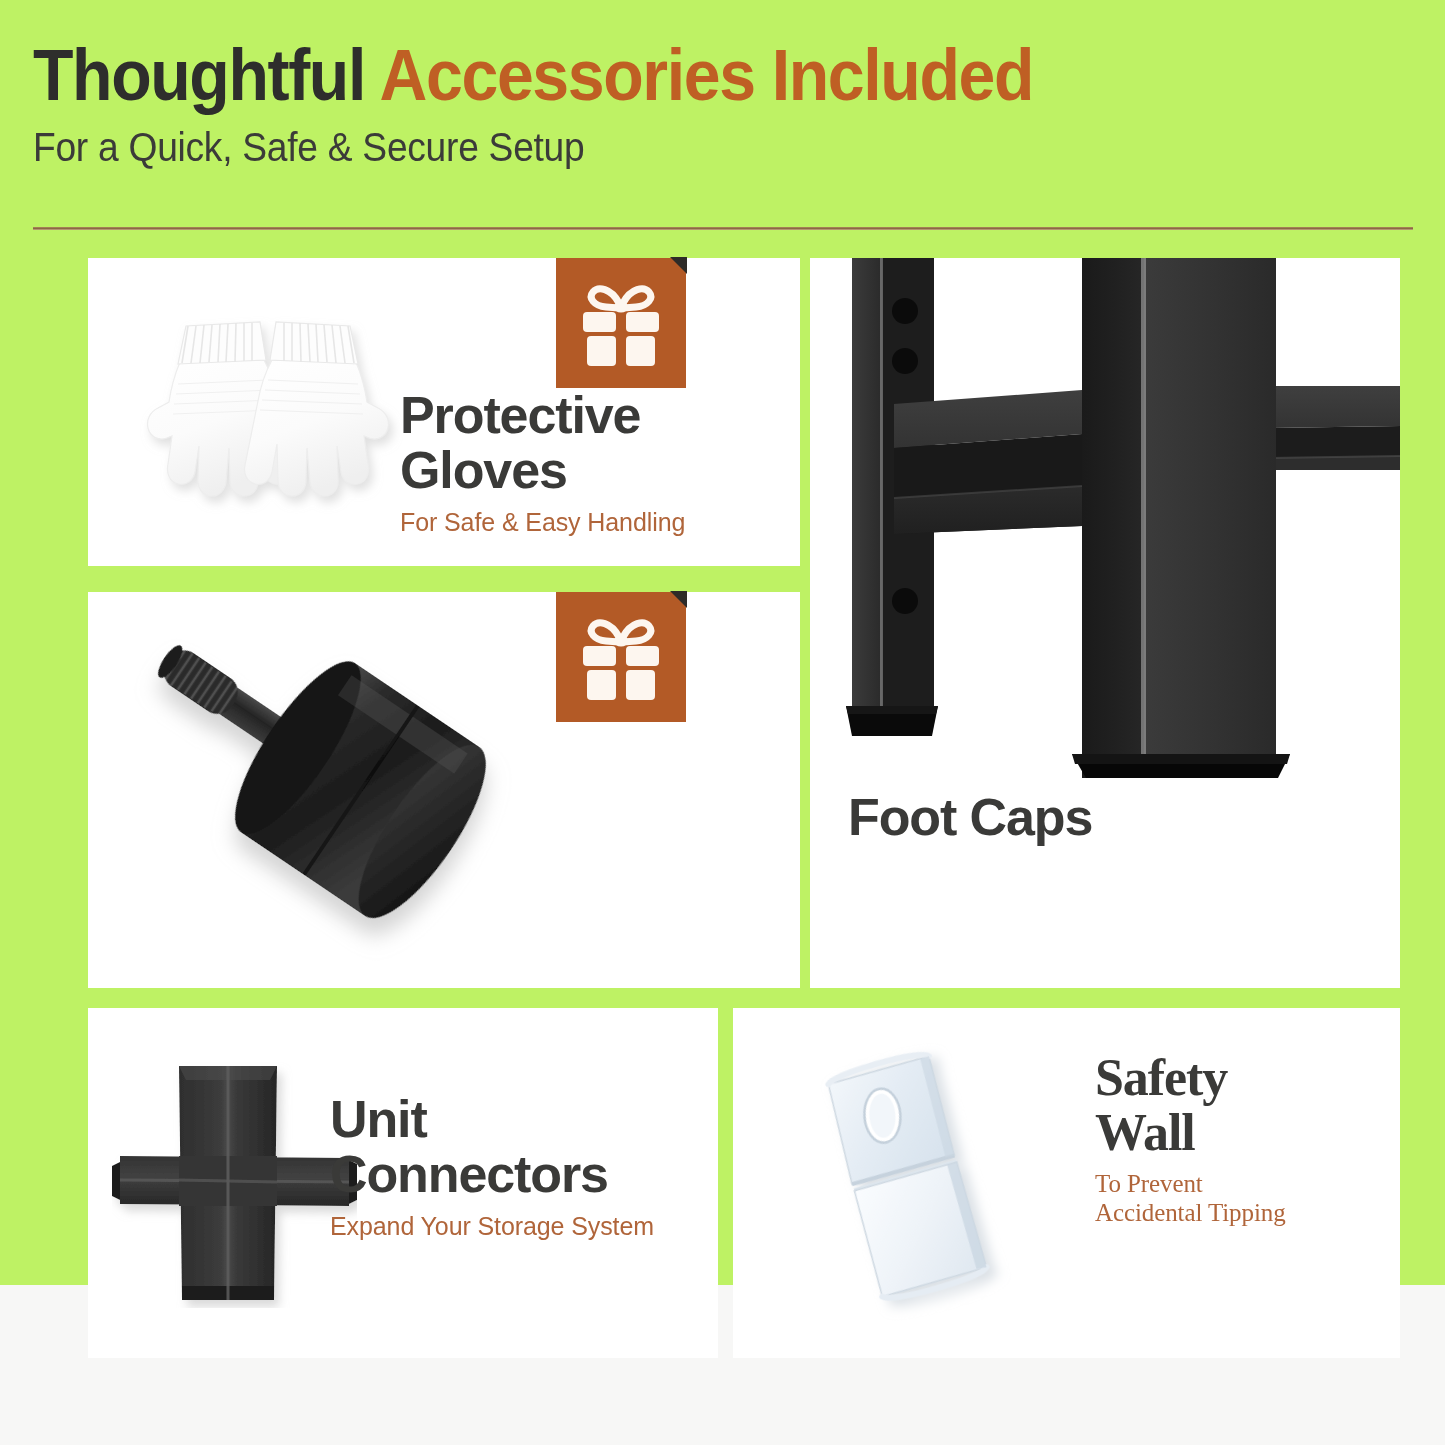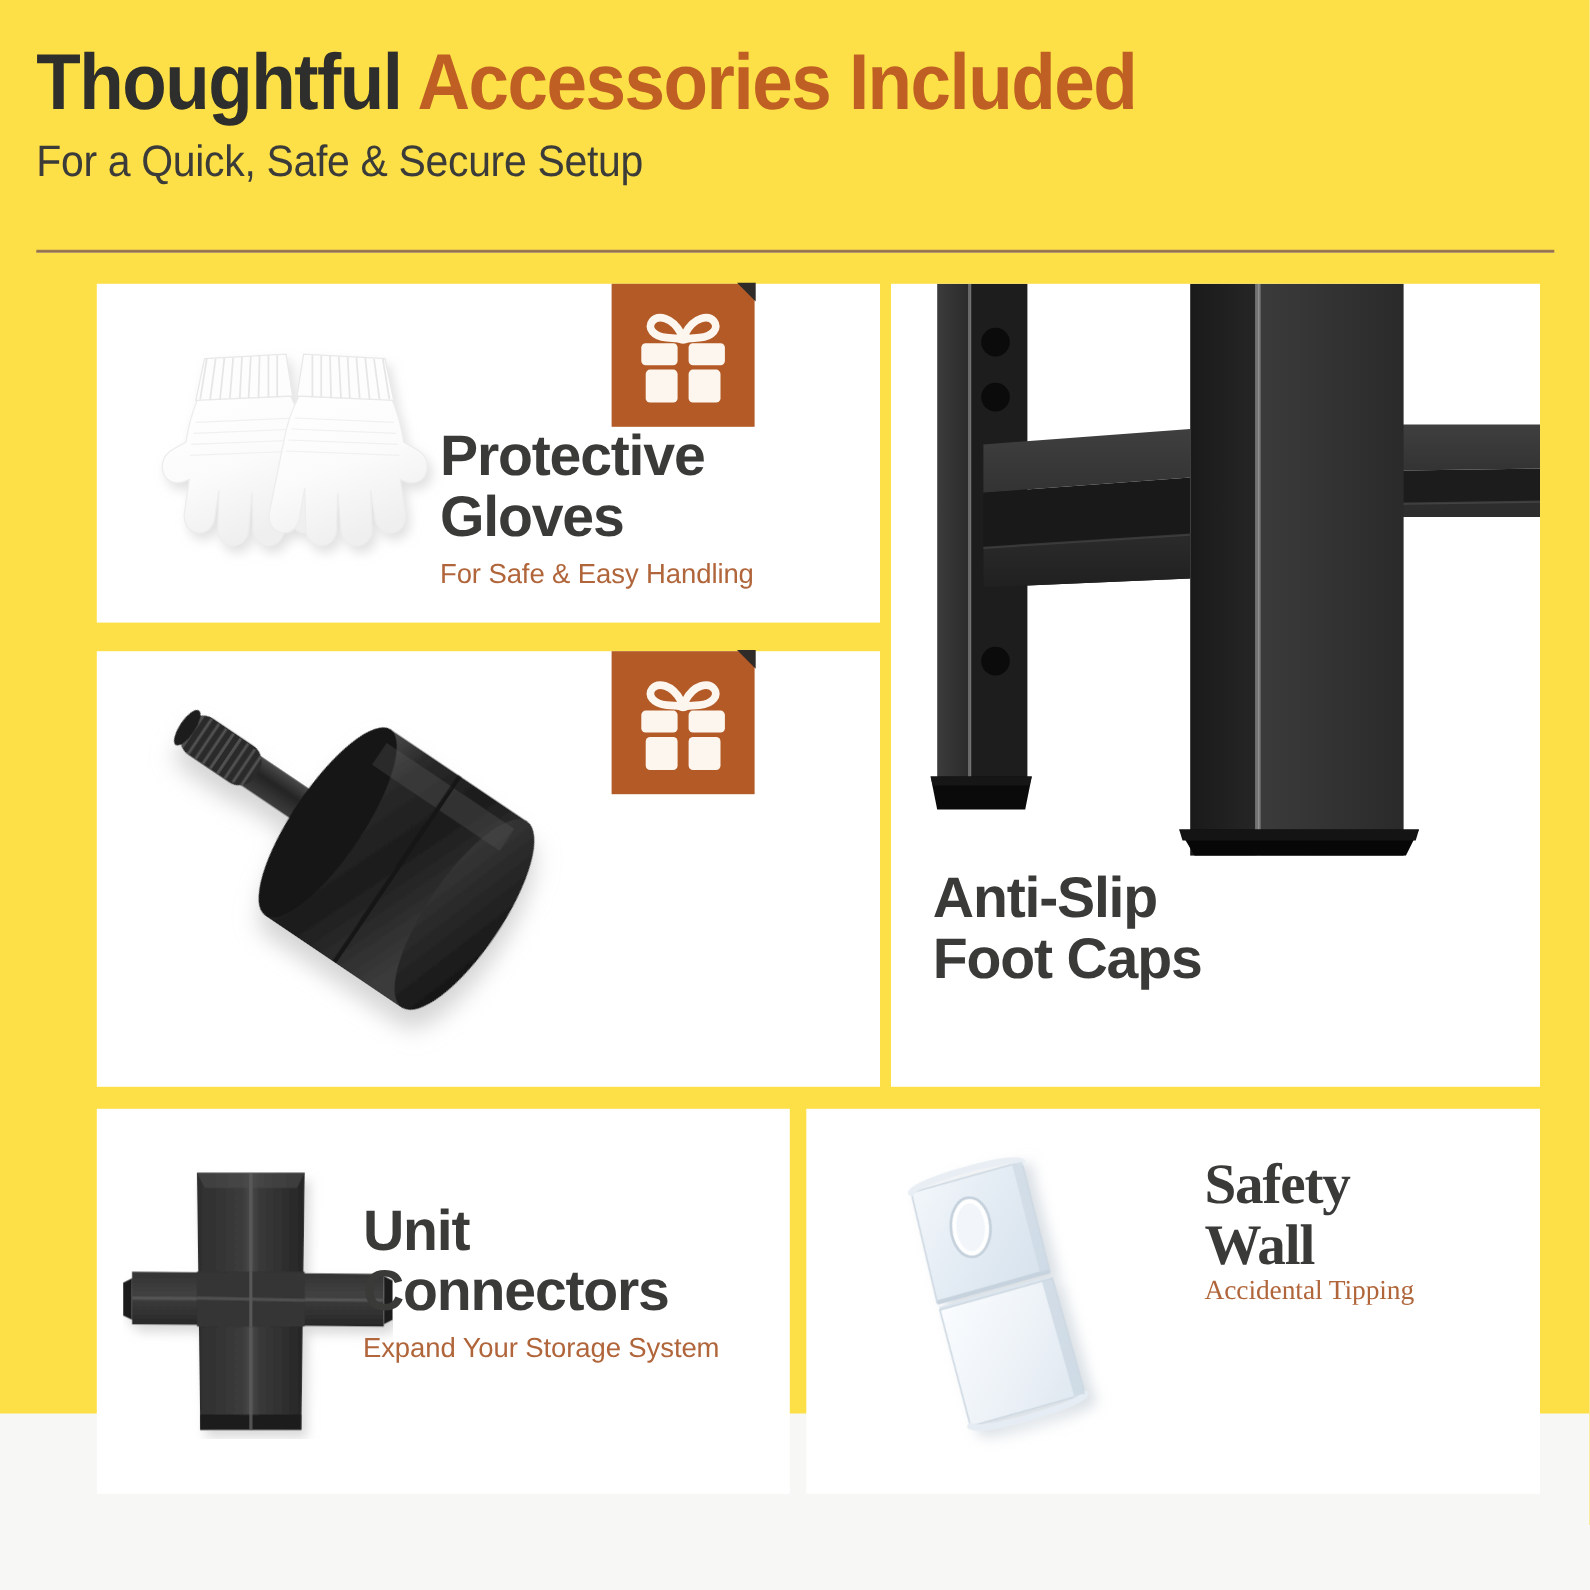--- a/index.html
+++ b/index.html
@@ -10,21 +10,21 @@
     width: 1445px;
     height: 1445px;
     background: #f7f7f6;
     font-family: "Liberation Sans", sans-serif;
     overflow: hidden;
   }
   .page {
     position: relative;
     width: 1445px;
     height: 1285px;
-    background: #fde047;
+    background: #bef264;
   }
 
   
   .header {
     position: absolute;
     left: 33px;
     top: 38px;
     width: 1380px;
   }
   .title-line {
@@ -363,21 +363,20 @@
       <rect x="334" y="0" width="132" height="520" fill="url(#postFront)"></rect>
 
       <rect x="331" y="0" width="5" height="520" fill="#a8a8a8" opacity="0.6"></rect>
 
       <path d="M262 496 L480 496 L468 520 L276 520 Z" fill="#070707"></path>
       <path d="M262 496 L480 496 L477 506 L265 506 Z" fill="#141414"></path>
     </g>
   </svg>
 
   <div class="txt" style="left:848px; top:790px; width:520px;">
-    <div class="card-title">Anti-Slip</div>
     <div class="card-title">Foot Caps</div>
   </div>
 
   <div class="card" id="card-connect"></div>
 
   <svg class="connector" viewBox="0 0 245 250">
     <defs>
       <linearGradient id="connV" x1="0" y1="0" x2="1" y2="0">
         <stop offset="0%" stop-color="#2e2e2e"></stop>
         <stop offset="42%" stop-color="#3c3c3c"></stop>
@@ -460,16 +459,17 @@
       <path d="M70 240 C78 250 170 256 178 248" fill="none" stroke="#e5ecf3" stroke-width="6" stroke-linecap="round"></path>
 
       <path d="M186 139 L178 248 L168 246 L176 138 Z" fill="#cbd7e2" opacity="0.8"></path>
       <path d="M196 30 L186 132 L177 131 L187 29 Z" fill="#cbd7e2" opacity="0.65"></path>
     </g>
   </svg>
 
   <div class="txt" style="left:1095px; top:1050px; width:300px;font-family:Liberation Serif, serif;">
     <div class="card-title">Safety</div>
     <div class="card-title">Wall</div>
+    <div class="card-sub">To Prevent</div>
     <div class="card-sub" style="margin-top:0;">Accidental Tipping</div>
   </div>
 
 </div>
 
 </body></html>

